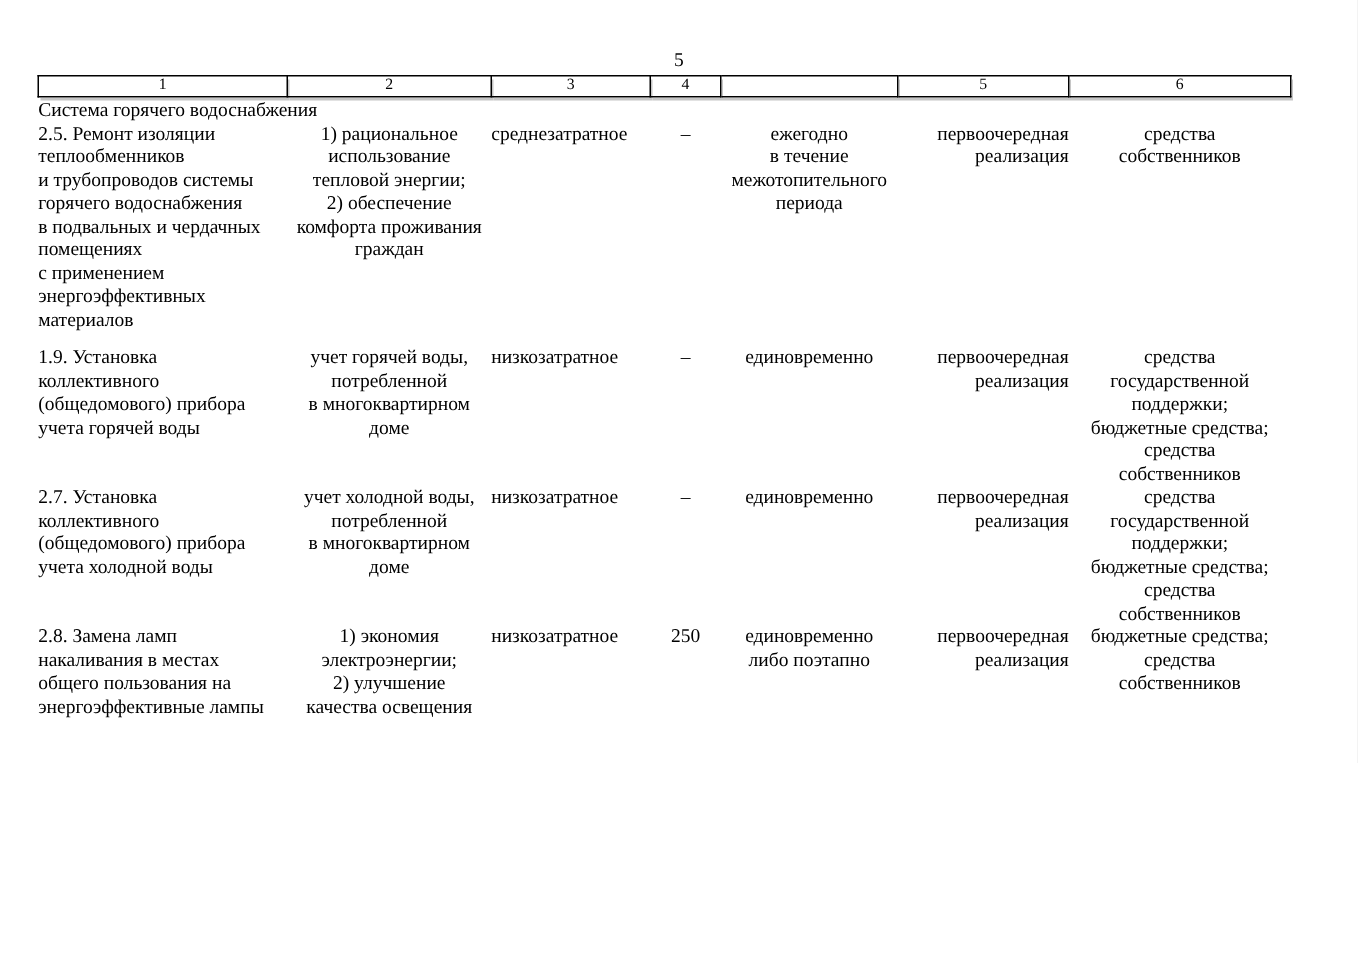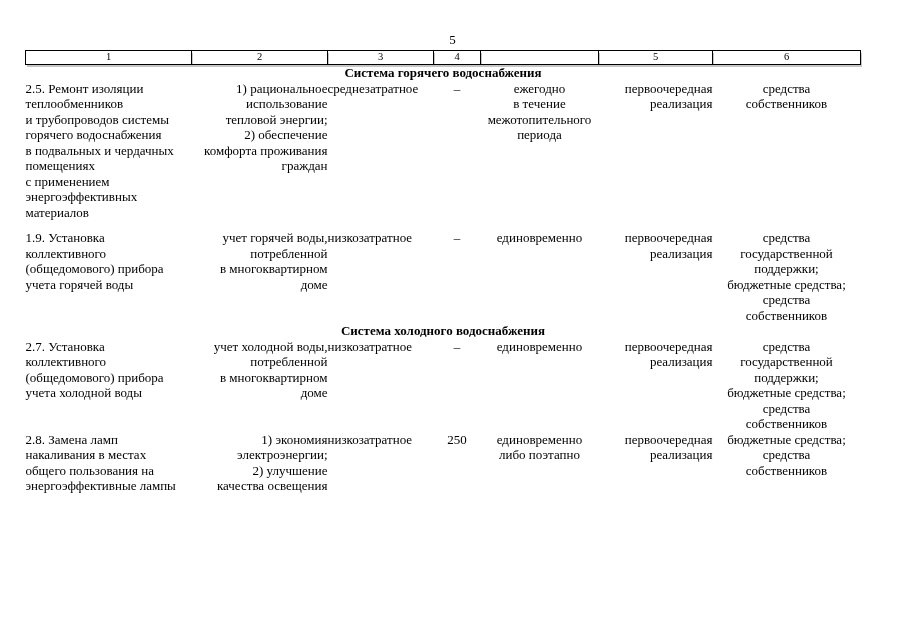--- a/index.html
+++ b/index.html
@@ -37,30 +37,30 @@
     border: 1px solid #000;
     box-shadow: 1px 2px 0 #c6c6c6;
     text-align: center;
     font-size: 10.5px;
     line-height: 12px;
     height: 13px;
     padding: 0;
     white-space: normal;
   }
   td.sect {
-    text-align: center;
-    font-weight: bold;
+    text-align: left;
+    font-weight: normal;
     padding-left: 26px; 
     white-space: normal;
   }
   .sect-1 { padding-top: 7px;  padding-bottom: 20px; }
   .sect-2 { padding-top: 13px; padding-bottom: 16px; }
   .sect-3 { padding-top: 9px;  padding-bottom: 15px; }
   td.c1 { padding-left: 8px;  text-align: left; margin-top: 40px; }
-  td.c2 { padding-left: 6px;  text-align: right; }
+  td.c2 { padding-left: 6px;  text-align: center; }
   td.c3 { padding-left: 5px;  text-align: left; }
   td.c4 { text-align: center; }
   td.c5 { text-align: center; }
   td.c6 { text-align: right; }
   td.c7 { padding-left: 10px; text-align: center; }
   tr.gap-after td { padding-bottom: 10px; }
 </style>
 </head>
 <body>
 
@@ -136,23 +136,20 @@
         <td class="c6">первоочередная
 реализация</td>
         <td class="c7">средства
 государственной
 поддержки;
 бюджетные средства;
 средства
 собственников</td>
       </tr>
 
-      <tr>
-        <td class="sect sect-2" colspan="7">Система холодного водоснабжения</td>
-      </tr>
 
       <tr>
         <td class="c1">2.7. Установка
 коллективного
 (общедомового) прибора
 учета холодной воды</td>
         <td class="c2">учет холодной воды,
 потребленной
 в многоквартирном
 доме</td>

